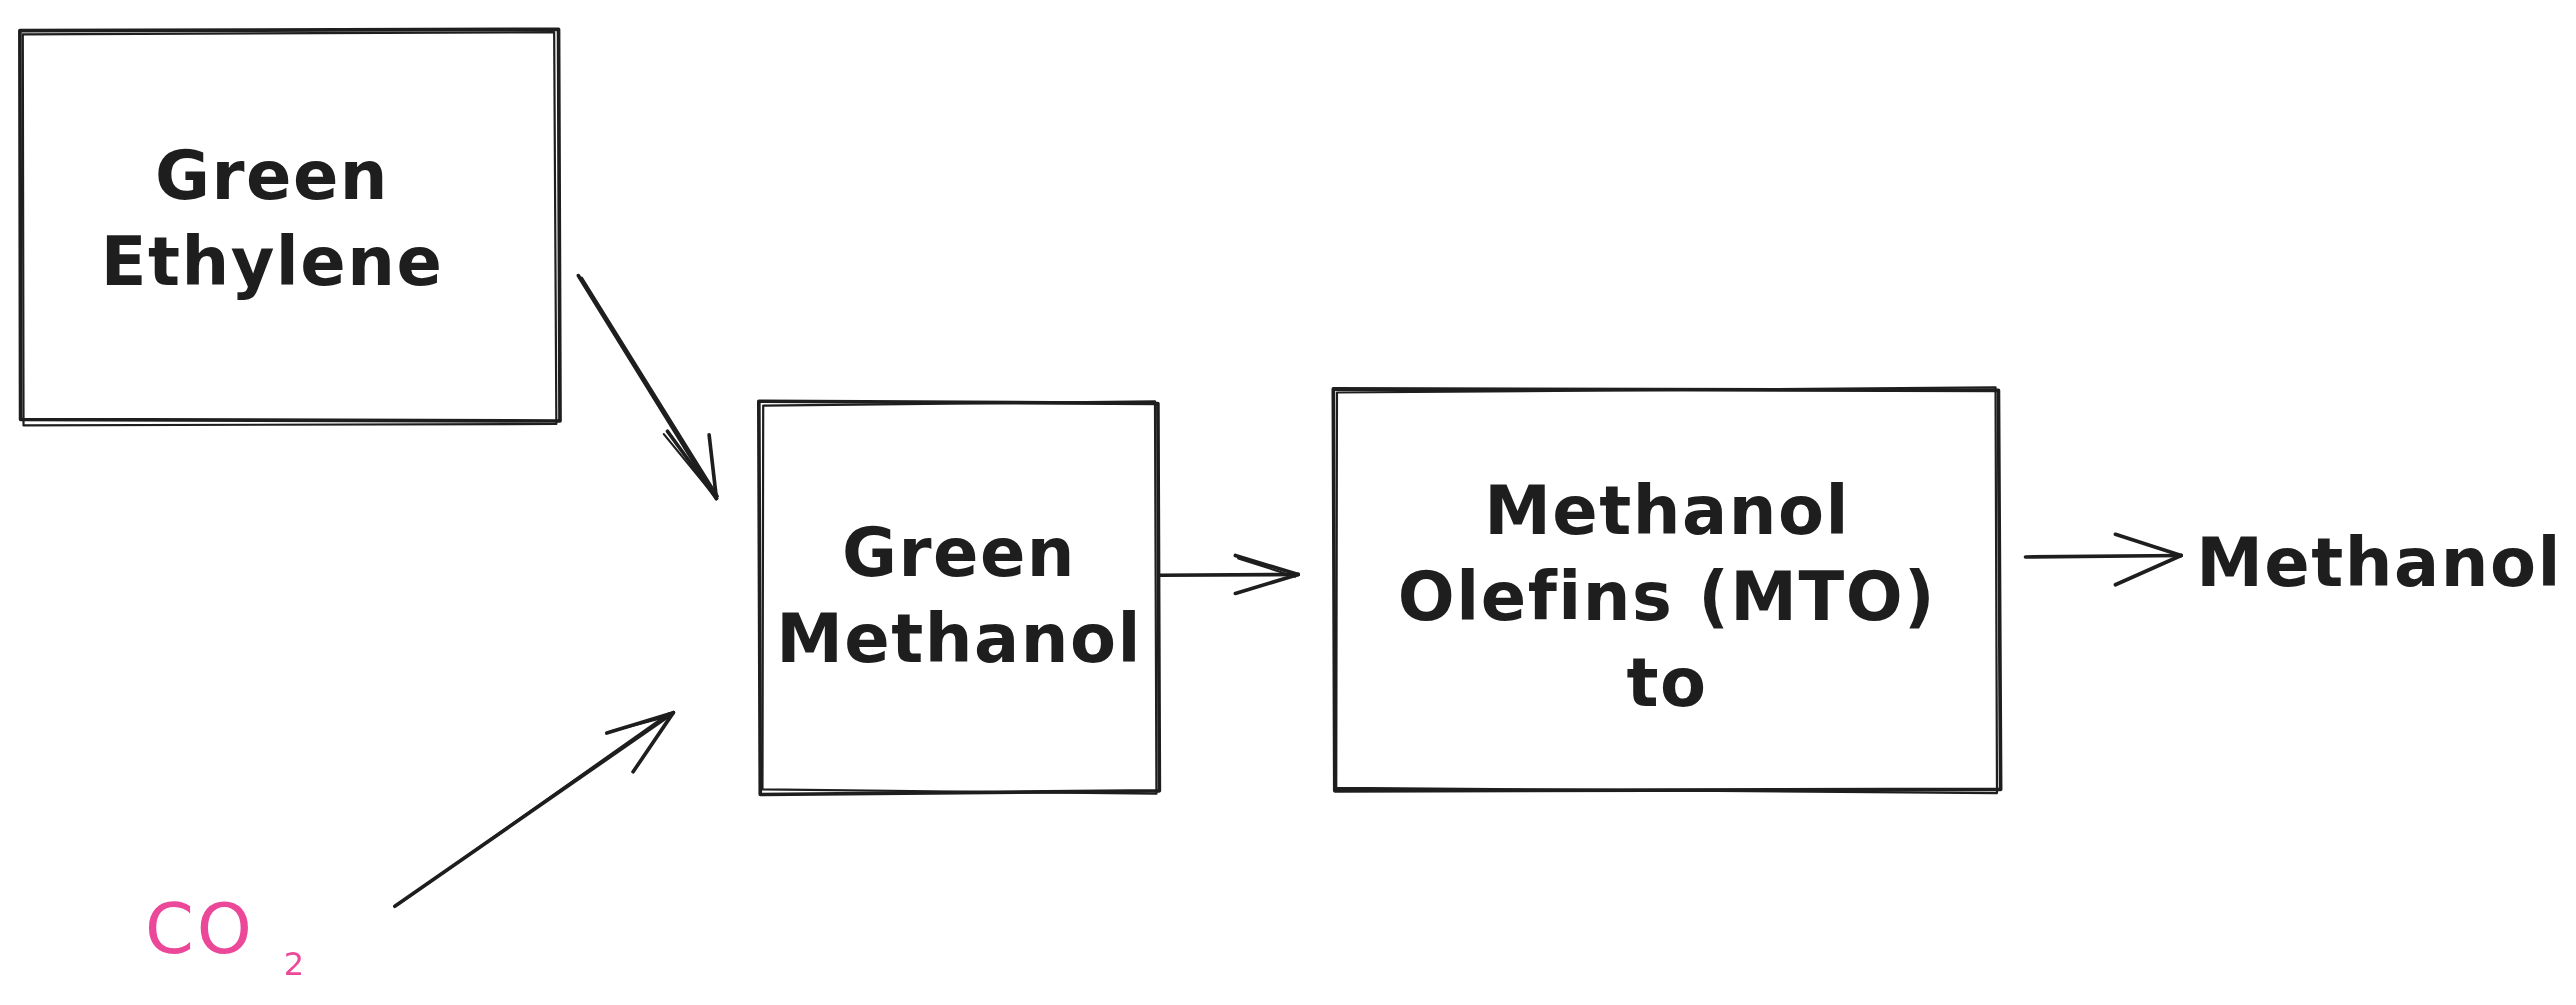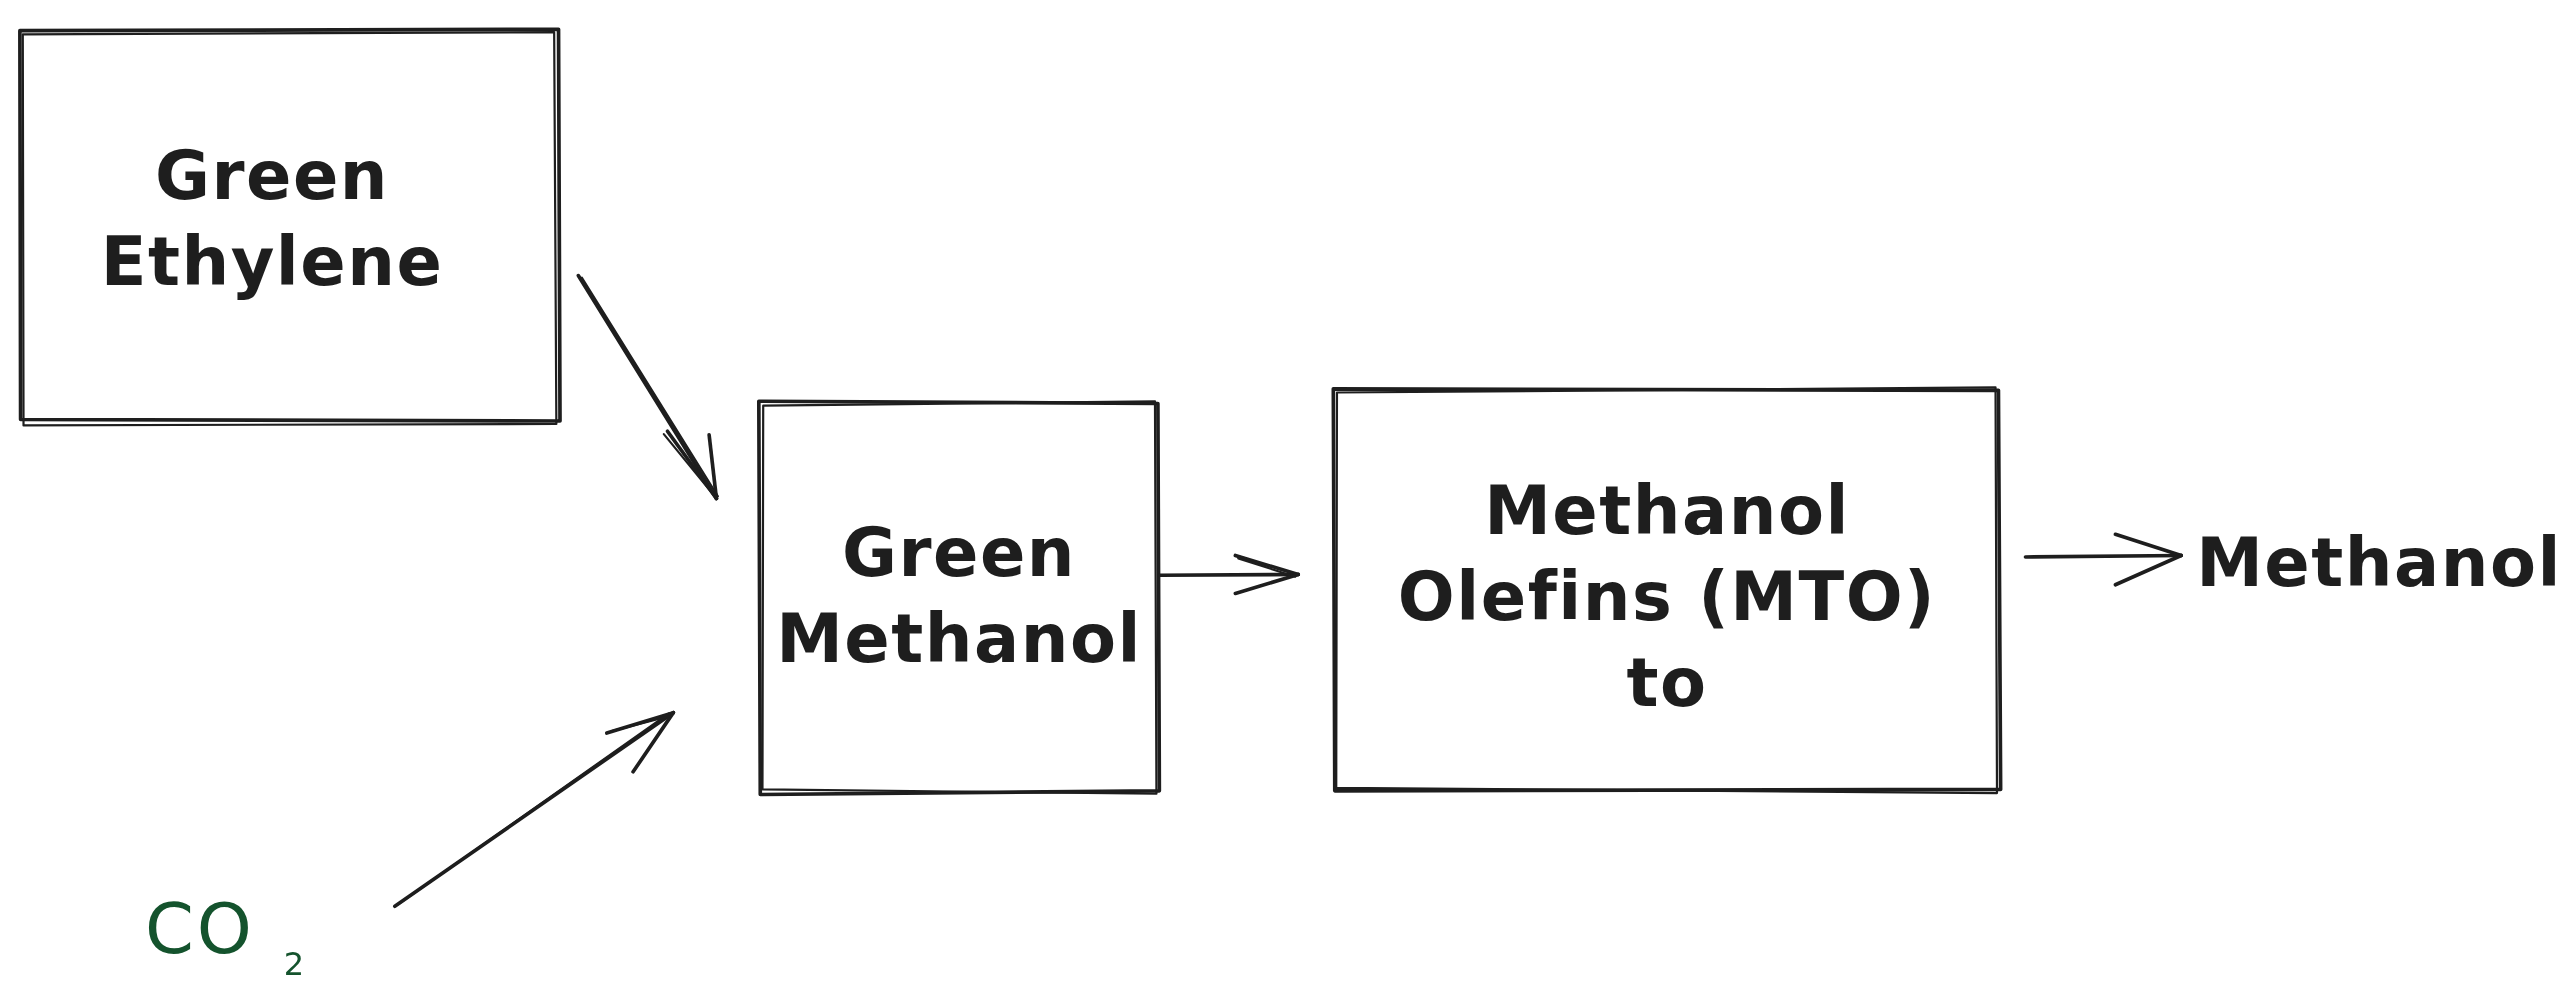--- a/index.html
+++ b/index.html
@@ -3,21 +3,21 @@
 <meta charset="utf-8">
 <style>
   html, body { margin: 0; padding: 0; background: #ffffff; }
   body { width: 2576px; height: 1005px; position: relative; overflow: hidden;
          font-family: "DejaVu Sans", sans-serif; color: #1e1e1e; }
   .canvas { position: absolute; left: 0; top: 0; width: 2576px; height: 1005px; }
   .label { position: absolute; text-align: center; font-size: 67px; line-height: 86px;
            color: #1e1e1e; font-family: "DejaVu Sans", sans-serif; letter-spacing: 1.5px;
            white-space: nowrap; transform: translate(-50%, -50%); font-weight: bold; }
   .label .line { display: block; }
-  .co2 { position: absolute; font-size: 70px; line-height: 73px; color: #14532d;
+  .co2 { position: absolute; font-size: 70px; line-height: 73px; color: #ec4899;
          font-family: "DejaVu Sans", sans-serif; letter-spacing: 2.9px; }
   .co2 sub { font-size: 32px; vertical-align: -22px; margin-left: 29px; }
   svg { position: absolute; left: 0; top: 0; }
   .node { cursor: pointer; }
 </style>
 </head>
 <body>
 
 <div class="canvas">
   <svg width="2576" height="1005" viewBox="0 0 3524 1375" fill="none" stroke="#1e1e1e" stroke-width="5" stroke-linecap="round" stroke-linejoin="round">

